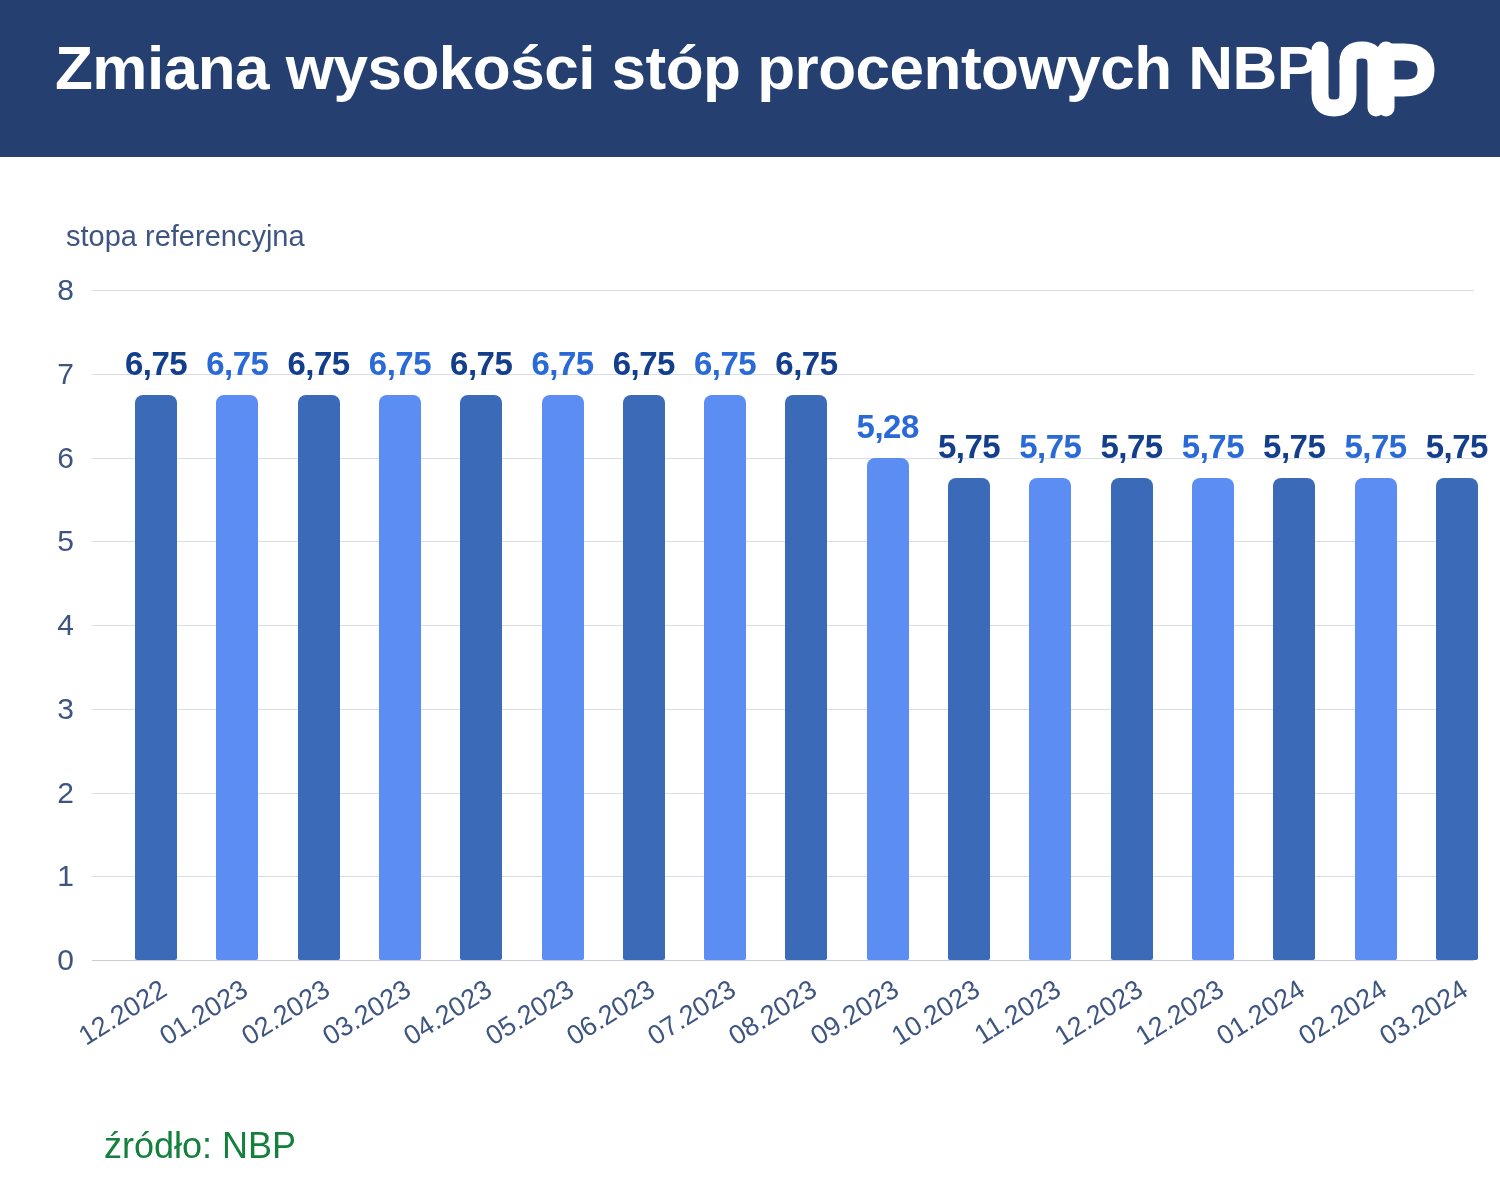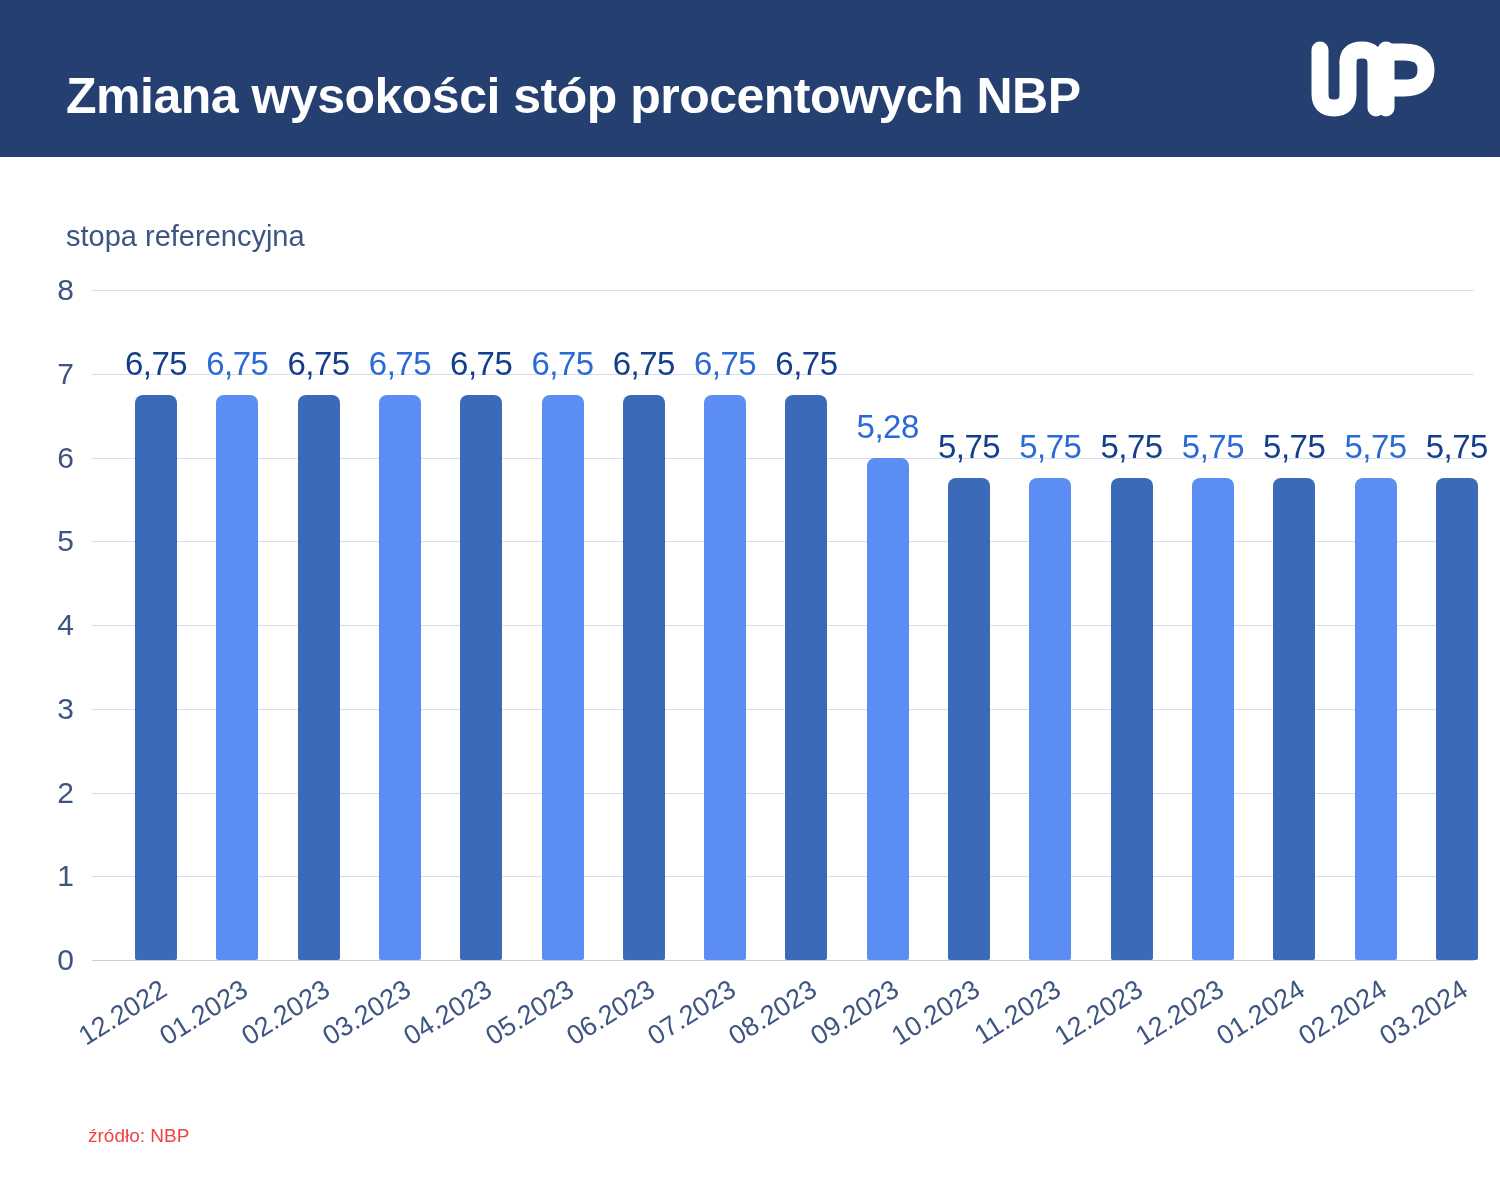--- a/index.html
+++ b/index.html
@@ -26,28 +26,27 @@
     position: absolute;
     left: 0;
     top: 0;
     width: 1500px;
     height: 157px;
     background: #254070;
   }
   .header-title {
     position: absolute;
     left: 55px;
-    top: 66px;
-    font-size: 50px;
+    top: 38px;
+    font-size: 62px;
     font-weight: 700;
     color: #ffffff;
     letter-spacing: -0.5px;
     white-space: nowrap;
     line-height: 60px;
-    margin-left: 11px;
   }
   .header-logo {
     position: absolute;
     right: 64px;
     top: 36px;
     width: 128px;
     height: 86px;
   }
   .header-logo svg { display: block; width: 100%; height: 100%; }
 
@@ -120,45 +119,45 @@
     border-radius: 8px 8px 2px 2px;
   }
   .bar.dark  { background: #3a6ab8; }
   .bar.light { background: #5b8df2; }
 
   .bar-label {
     position: absolute;
     left: 50%;
     transform: translateX(-50%);
     font-size: 33px;
-    font-weight: 400;
+    font-weight: 700;
     white-space: nowrap;
     letter-spacing: -0.5px;
   }
   .bar-label.dark  { color: #133e8c; }
   .bar-label.light { color: #2a6ad6; }
 
   .xlabel {
     position: absolute;
     top: 100%;
     margin-top: 14px;
     left: 50%;
     font-size: 27px;
     color: #3d5580;
     white-space: nowrap;
     transform-origin: right top;
     transform: translateX(-100%) rotate(-32deg);
   }
 
   .source {
     position: absolute;
-    left: 88px;
+    left: 104px;
     top: 968px;
-    font-size: 19px;
-    color: #ef4444;
+    font-size: 36px;
+    color: #15803d;
     white-space: nowrap;
   }
 </style>
 </head>
 <body>
 
 <div id="page">
 
   <div class="header-bar">
     <div class="header-title">Zmiana wysokości stóp procentowych NBP</div>

